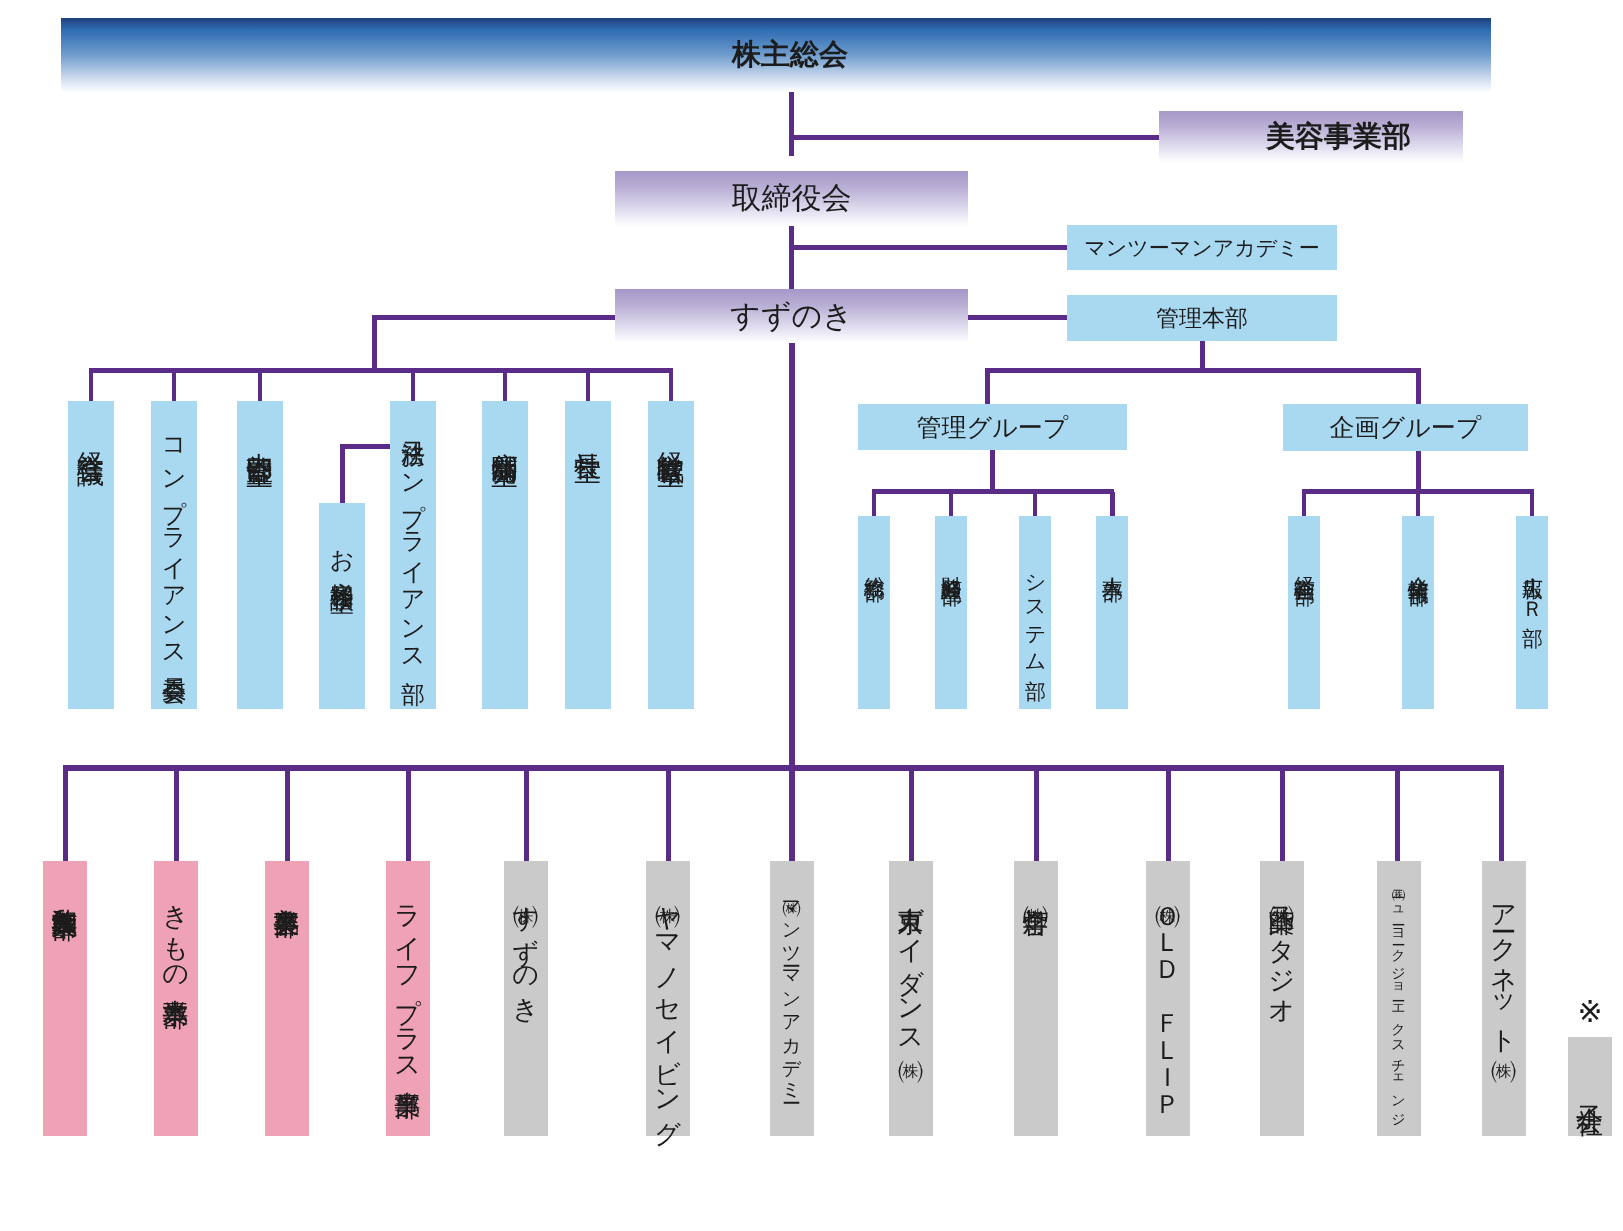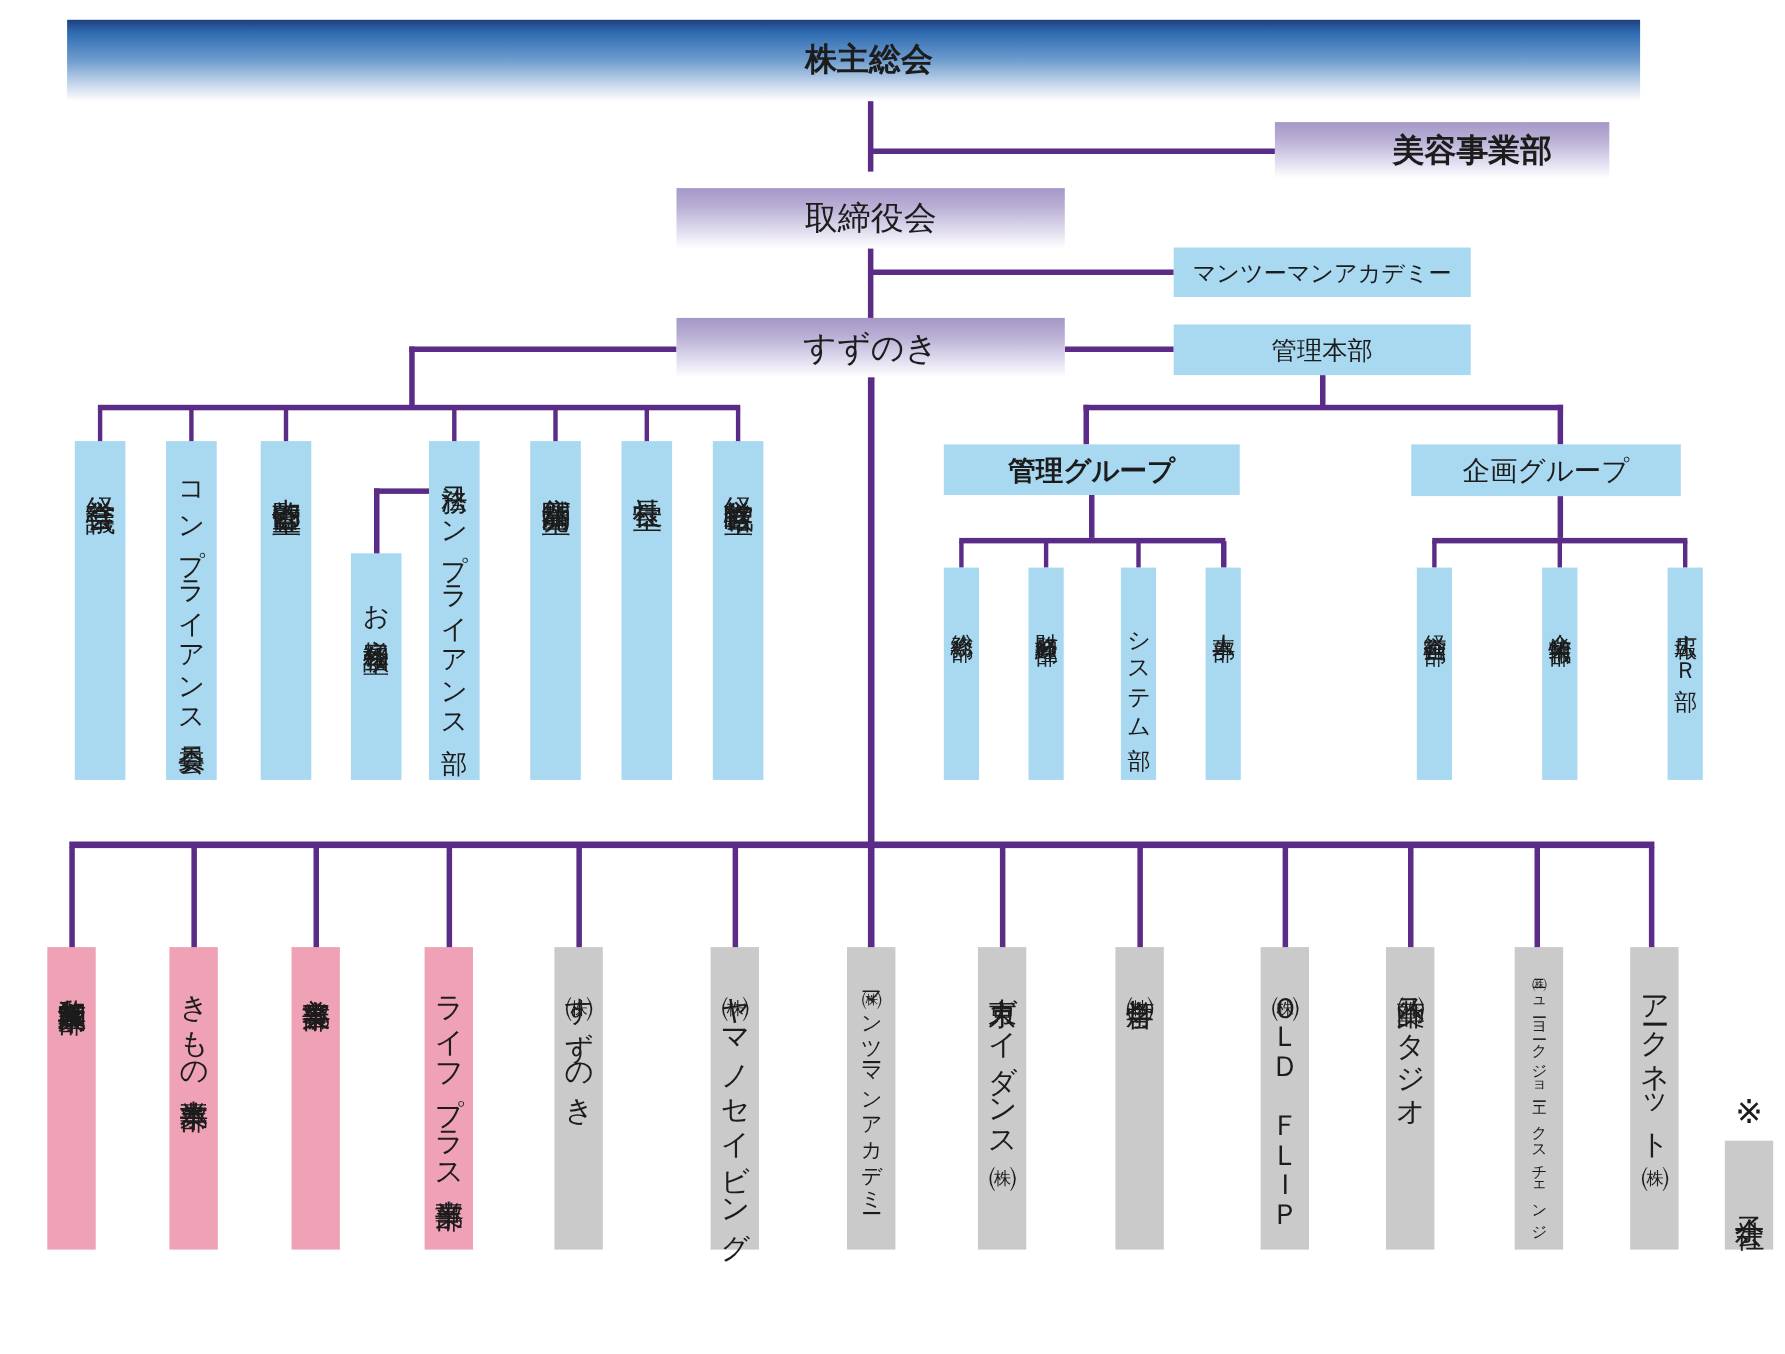--- a/index.html
+++ b/index.html
@@ -122,21 +122,21 @@
   <div class="node v blue f27 pad30" style="left:482px;top:401px;width:46px;height:308px;">
       <span>店舗開発室</span>
     </div>
   <div class="node v blue f27 pad30" style="left:565px;top:401px;width:46px;height:308px;">
       <span>社長室</span>
     </div>
   <div class="node v blue f27 pad30" style="left:648px;top:401px;width:46px;height:308px;">
       <span>経営戦略室</span>
     </div>
 
-  <div class="node hbox blue f25" style="left:858px;top:404px;width:269px;height:46px;font-weight:bold;">管理グループ</div>
+  <div class="node hbox blue f25" style="left:858px;top:404px;width:269px;height:46px;">管理グループ</div>
   <div class="node hbox blue f25" style="left:1283px;top:404px;width:245px;height:47px;">企画グループ</div>
 
   <div class="node v blue f21 pad44" style="left:858px;top:516px;width:32px;height:193px;">
       <span>総務部</span>
     </div>
   <div class="node v blue f21 pad44" style="left:935px;top:516px;width:32px;height:193px;">
       <span>財務経理部</span>
     </div>
   <div class="node v blue f21 pad44" style="left:1019px;top:516px;width:32px;height:193px;">
       <span>システム部</span>

